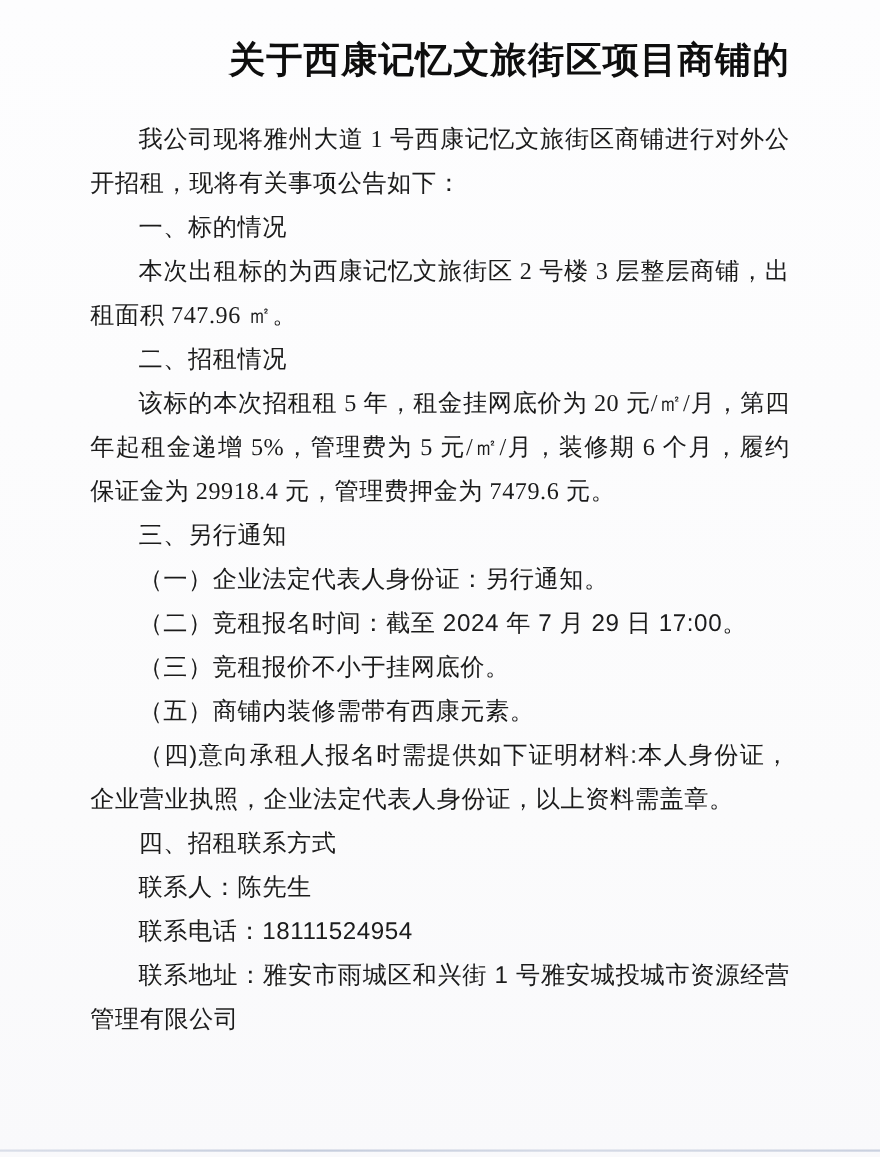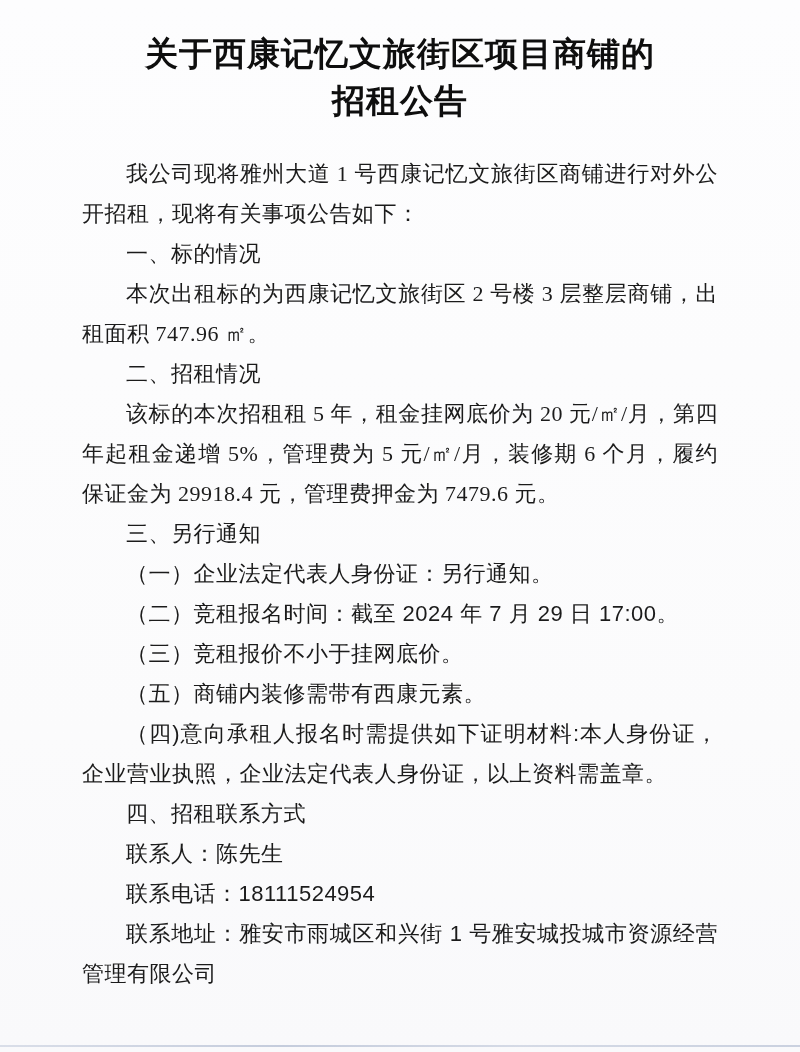--- a/index.html
+++ b/index.html
@@ -20,21 +20,21 @@
     position: absolute;
     top: 0; left: 0; right: 0; bottom: 0;
     padding: 30px 82px 0 82px;
     box-sizing: border-box;
   }
   .doc-title {
     font-family: "Liberation Sans", "DejaVu Sans", sans-serif;
     font-weight: 700;
     font-size: 33px;
     line-height: 47px;
-    text-align: center;
+    text-align: right;
     letter-spacing: 1px;
     color: #0e0e0e;
   }
   .doc-body {
     margin-top: 30px;
     font-size: 22px;
     line-height: 40px;
     text-align: justify;
     text-justify: inter-ideograph;
     letter-spacing: 0.5px;
@@ -65,21 +65,20 @@
       rgba(145,160,190,0.45) 100%);
   }
 </style>
 </head>
 <body>
 
 <div class="page">
 
   <div class="doc-title">
     <div>关于西康记忆文旅街区项目商铺的</div>
-    <div>招租公告</div>
   </div>
 
   <div class="doc-body">
     <p class="para-body">我公司现将雅州大道 1 号西康记忆文旅街区商铺进行对外公开招租，现将有关事项公告如下：</p>
     <p class="para-heading">一、标的情况</p>
     <p class="para-body">本次出租标的为西康记忆文旅街区 2 号楼 3 层整层商铺，出租面积 747.96 ㎡。</p>
     <p class="para-heading">二、招租情况</p>
     <p class="para-body">该标的本次招租租 5 年，租金挂网底价为 20 元/㎡/月，第四年起租金递增 5%，管理费为 5 元/㎡/月，装修期 6 个月，履约保证金为 29918.4 元，管理费押金为 7479.6 元。</p>
     <p class="para-heading">三、另行通知</p>
     <p class="para-item">（一）企业法定代表人身份证：另行通知。</p>

